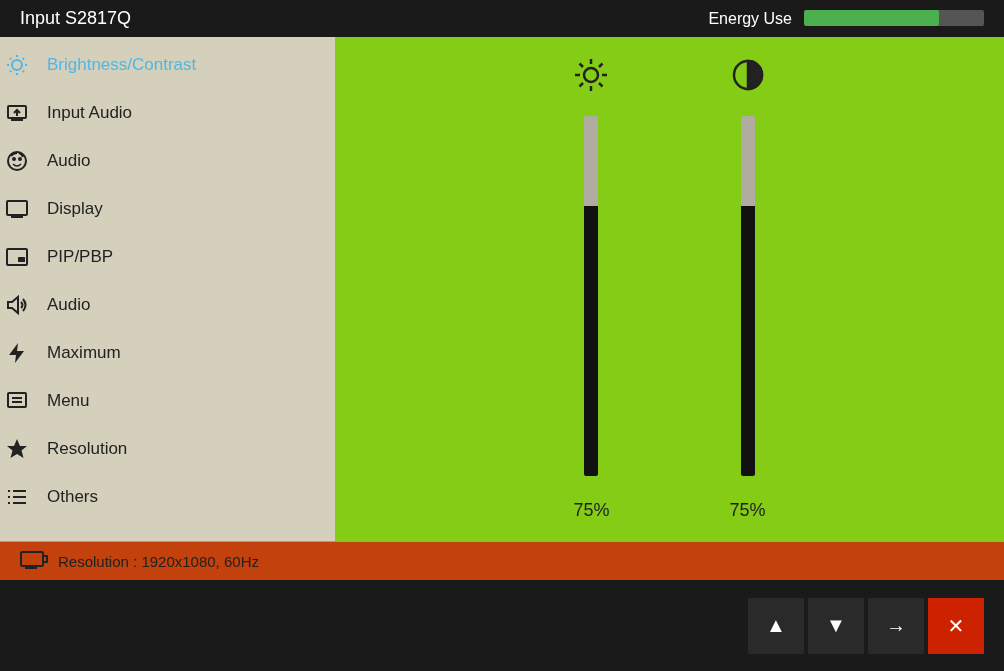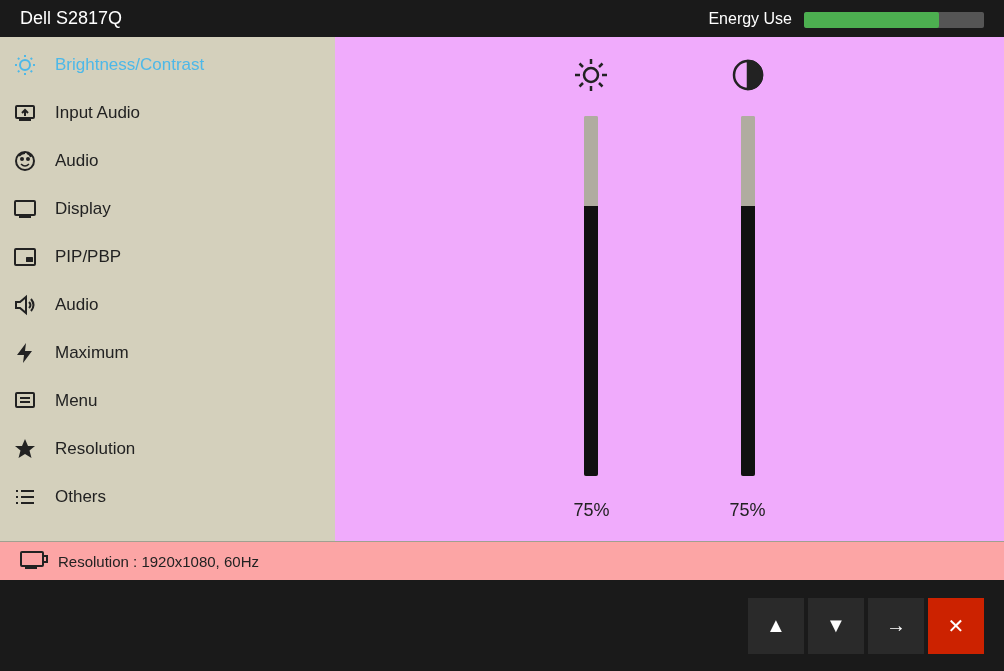--- a/index.html
+++ b/index.html
@@ -34,21 +34,21 @@
     }
 
     .monitor-title {
       color: #ffffff;
       font-size: 18px;
       font-weight: 400;
     }
 
     .energy-use-section {
       display: flex;
-      align-items: flex-end;
+      align-items: flex-start;
       gap: 12px;
     }
 
     .energy-use-label {
       color: #ffffff;
       font-size: 16px;
     }
 
     .energy-bar-container {
       width: 180px;
@@ -75,21 +75,21 @@
       width: 335px;
       background: #d4d0bc;
       flex-shrink: 0;
       padding-top: 4px;
     }
 
     .sidebar-item {
       display: flex;
       align-items: center;
       gap: 16px;
-      padding: 12px 11px;
+      padding: 12px 3px;
       cursor: pointer;
       font-size: 17px;
       color: #222;
       height: 48px;
     }
 
     .sidebar-item.active {
       color: #4db8e8;
       background: transparent;
     }
@@ -109,21 +109,21 @@
     }
 
     
     .right-panel {
       flex: 1;
       display: flex;
       align-items: center;
       justify-content: center;
       gap: 120px;
       padding: 20px;
-      background: #f0abfc;
+      background: #84cc16;
       text-align: center;
     }
 
     .slider-section {
       display: flex;
       flex-direction: column;
       align-items: center;
       gap: 16px;
     }
 
@@ -164,21 +164,21 @@
 
     .slider-value {
       font-size: 18px;
       color: #222;
       margin-top: 8px;
     }
 
     
     .status-bar {
       height: 50px;
-      background: #fca5a5;
+      background: #c2410c;
       display: flex;
       align-items: center;
       justify-content: space-between;
       padding: 0 20px;
       border-top: 1px solid #a0a090;
     }
 
     .resolution-info {
       display: flex;
       align-items: center;
@@ -225,21 +225,21 @@
     .nav-button.close {
       background: #cc2200;
     }
   </style>
 </head>
 <body>
 
 <div class="osd-container">
 
   <div class="top-bar">
-    <span class="monitor-title">Dell S2817Q</span>
+    <span class="monitor-title">Input S2817Q</span>
     <div class="energy-use-section">
       <span class="energy-use-label">Energy Use</span>
       <div class="energy-bar-container">
         <div class="energy-bar-fill" style="width: 75%;"></div>
       </div>
     </div>
   </div>
 
   <div class="main-content">
 

